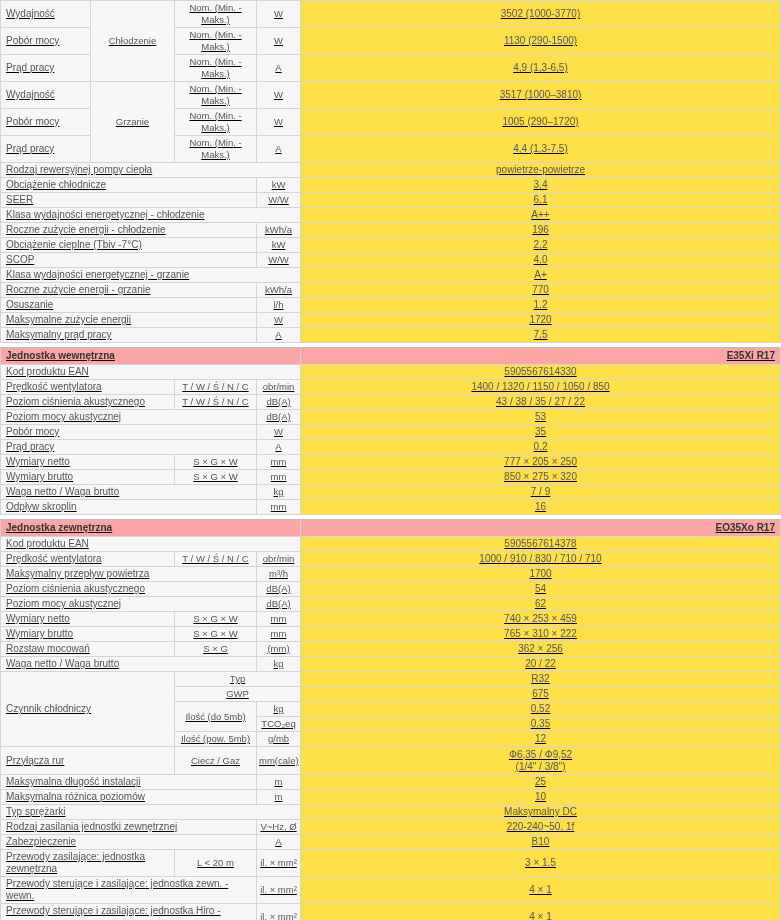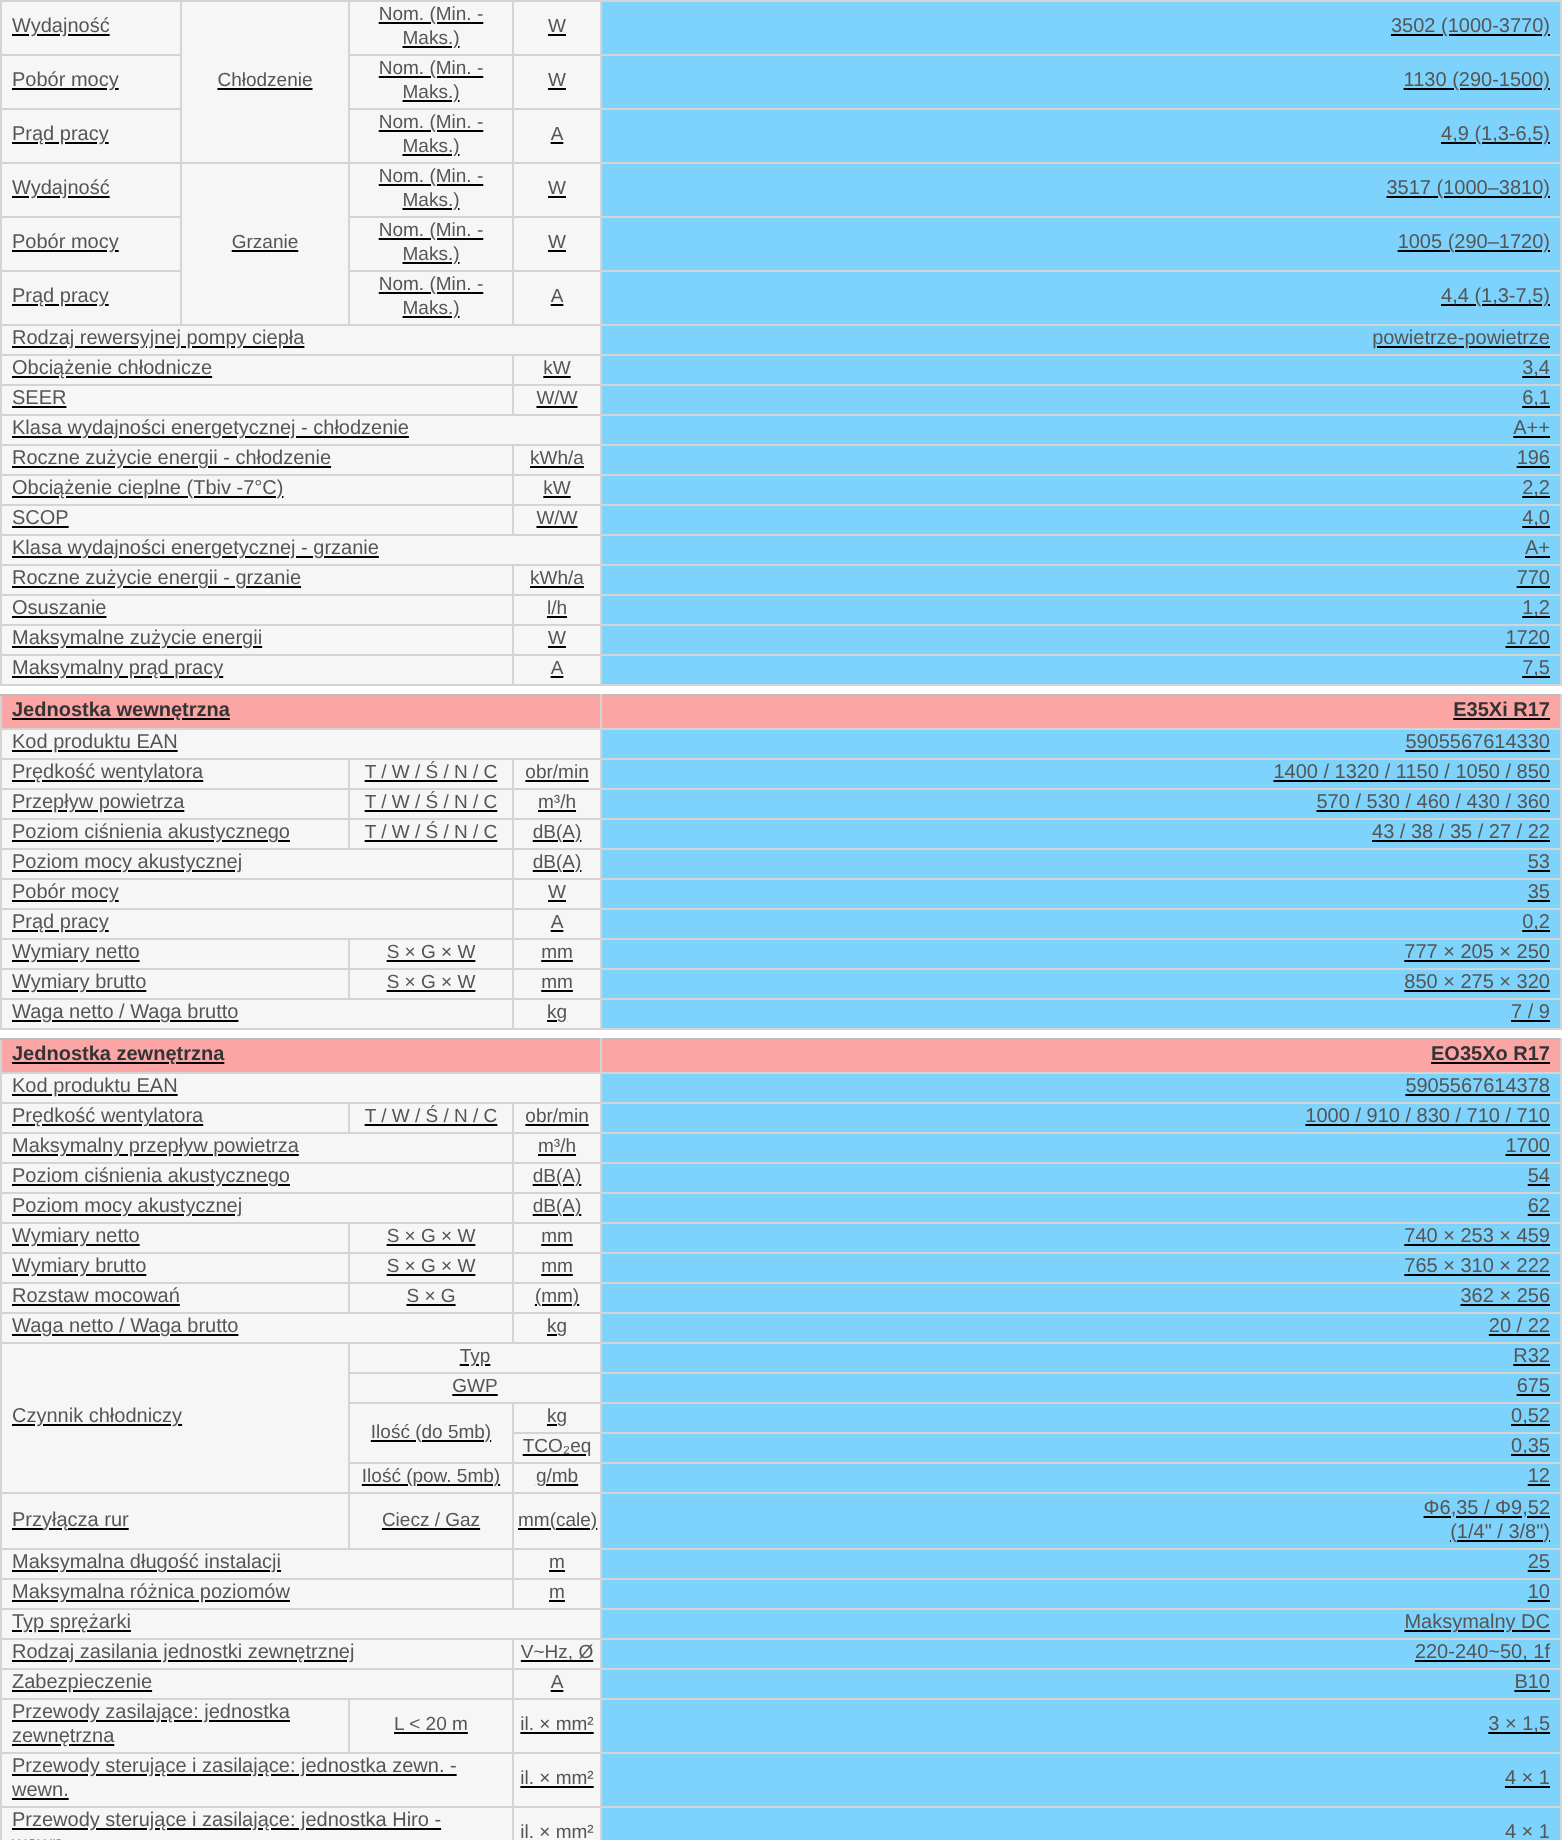--- a/index.html
+++ b/index.html
@@ -44,22 +44,22 @@
     text-align: left;
     background: #f6f6f6;
   }
   .cell-group, .cell-spec, .cell-unit {
     text-align: center;
     background: #f6f6f6;
     font-size: 9.5px;
     padding: 1px 2px;
   }
   .cell-value {
-    text-align: right;
-    background: #7dd3fc;
+    text-align: center;
+    background: #fde047;
     white-space: pre-line;
   }
   .hdr-label { text-align: left; }
   .hdr-value { text-align: right; }
 </style>
 </head>
 <body>
 
 <div id="page">
     <table class="spec-table">
@@ -185,26 +185,20 @@
           <td colspan="4" class="cell-label">Kod produktu EAN</td>
           <td class="cell-value">5905567614330</td>
         </tr>
         <tr class="row-normal">
           <td colspan="2" class="cell-label">Prędkość wentylatora</td>
           <td class="cell-spec">T / W / Ś / N / C</td>
           <td class="cell-unit">obr/min</td>
           <td class="cell-value">1400 / 1320 / 1150 / 1050 / 850</td>
         </tr>
         <tr class="row-normal">
-          <td colspan="2" class="cell-label">Przepływ powietrza</td>
-          <td class="cell-spec">T / W / Ś / N / C</td>
-          <td class="cell-unit">m³/h</td>
-          <td class="cell-value">570 / 530 / 460 / 430 / 360</td>
-        </tr>
-        <tr class="row-normal">
           <td colspan="2" class="cell-label">Poziom ciśnienia akustycznego</td>
           <td class="cell-spec">T / W / Ś / N / C</td>
           <td class="cell-unit">dB(A)</td>
           <td class="cell-value">43 / 38 / 35 / 27 / 22</td>
         </tr>
         <tr class="row-normal">
           <td colspan="3" class="cell-label">Poziom mocy akustycznej</td>
           <td class="cell-unit">dB(A)</td>
           <td class="cell-value">53</td>
         </tr>
@@ -227,20 +221,25 @@
         <tr class="row-normal">
           <td colspan="2" class="cell-label">Wymiary brutto</td>
           <td class="cell-spec">S × G × W</td>
           <td class="cell-unit">mm</td>
           <td class="cell-value">850 × 275 × 320</td>
         </tr>
         <tr class="row-normal">
           <td colspan="3" class="cell-label">Waga netto / Waga brutto</td>
           <td class="cell-unit">kg</td>
           <td class="cell-value">7 / 9</td>
+        </tr>
+        <tr class="row-normal">
+          <td colspan="3" class="cell-label">Odpływ skroplin</td>
+          <td class="cell-unit">mm</td>
+          <td class="cell-value">16</td>
         </tr>
       </tbody>
     </table>
     <table class="spec-table">
       <colgroup>
         <col style="width: 90px;">
         <col style="width: 84px;">
         <col style="width: 82px;">
         <col style="width: 44px;">
         <col>

